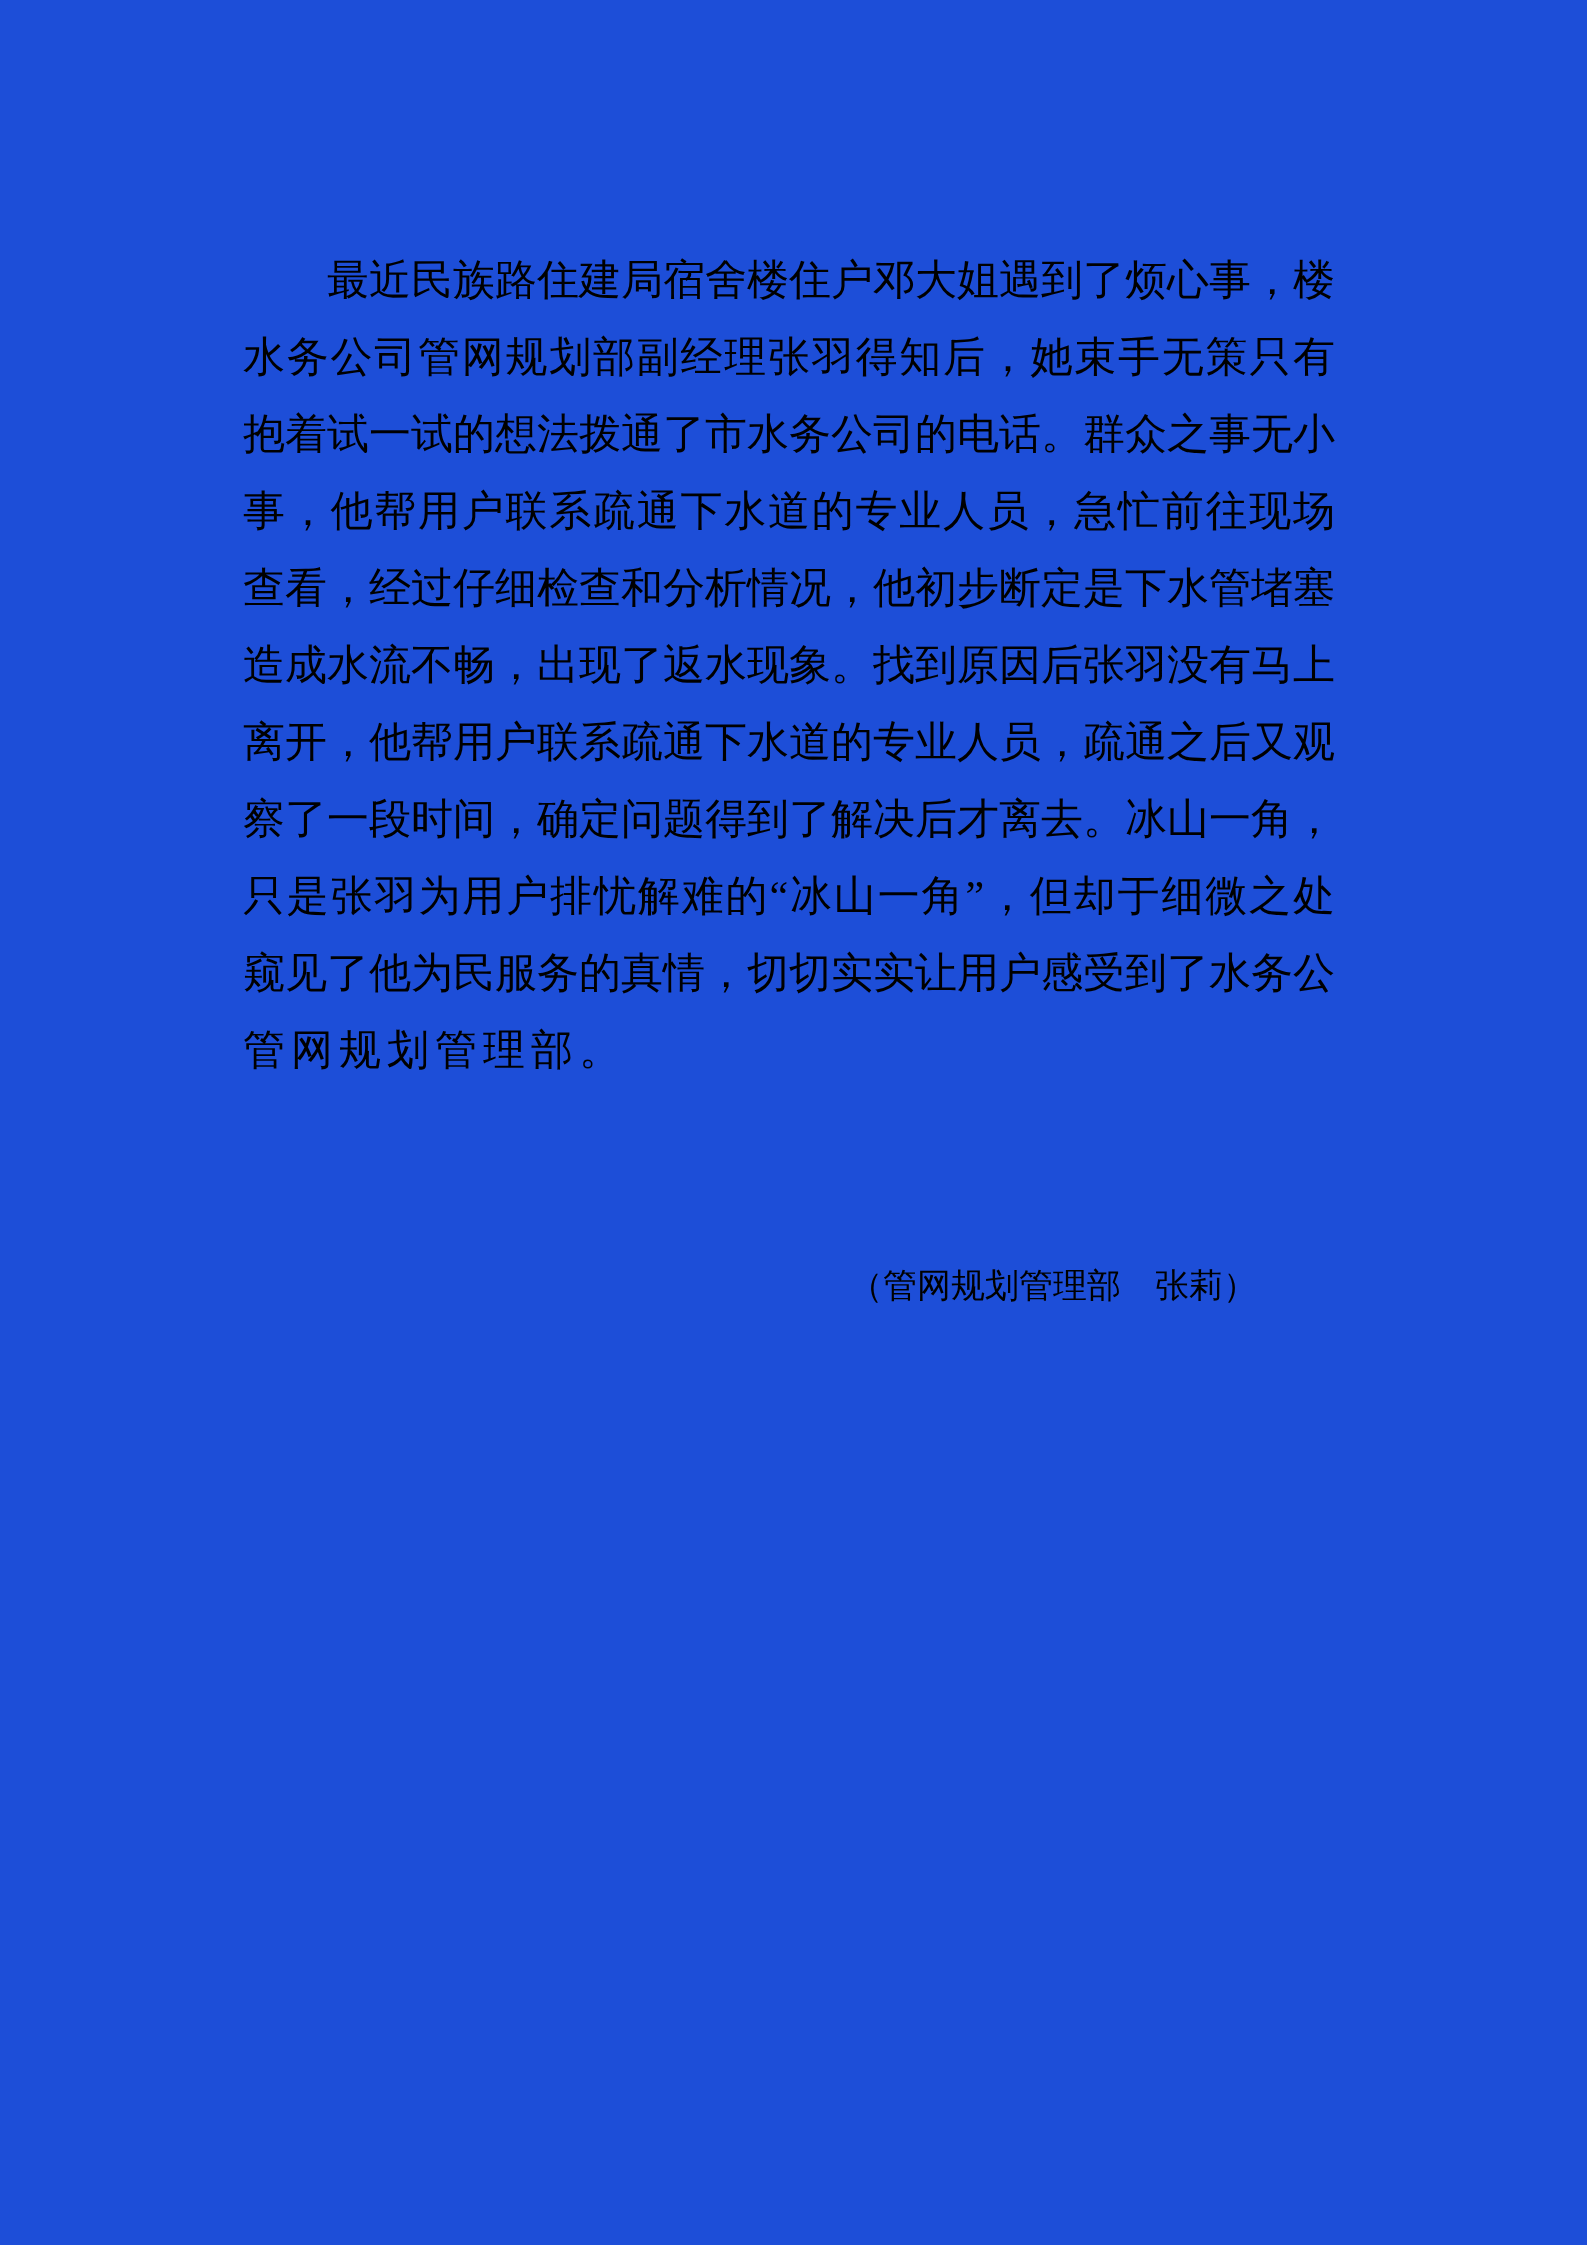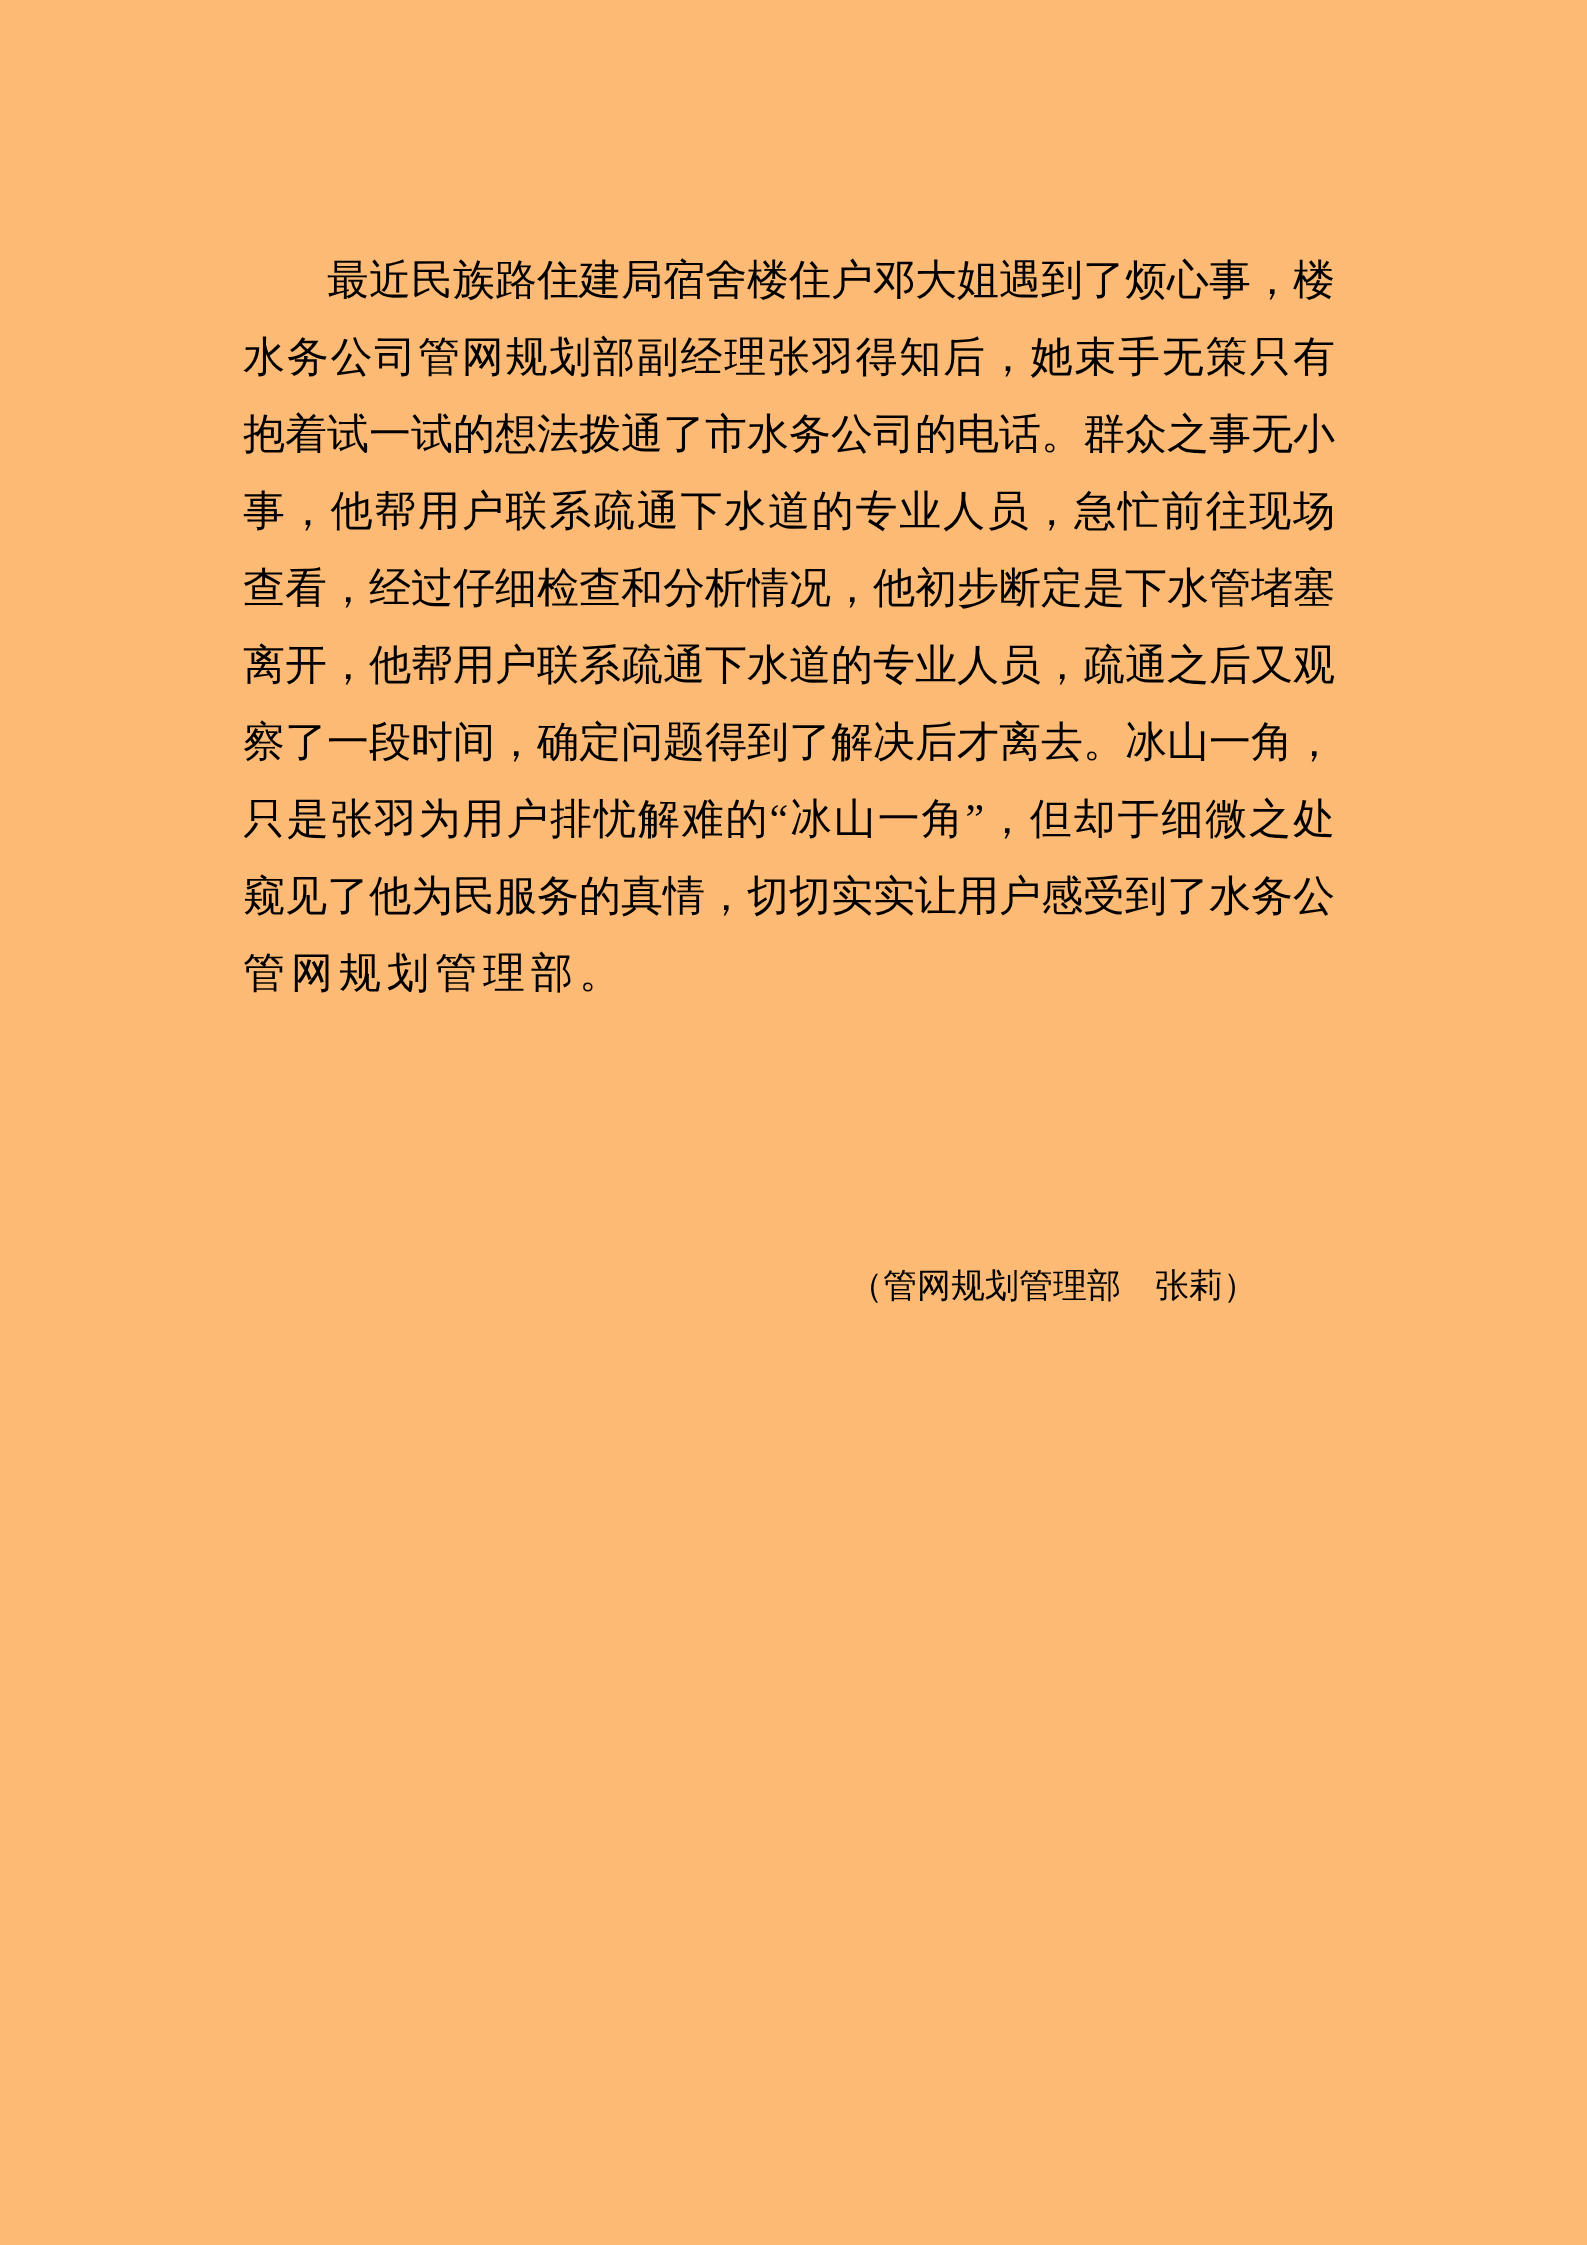--- a/index.html
+++ b/index.html
@@ -4,21 +4,21 @@
 <style>
   html, body {
     margin: 0;
     padding: 0;
     background: #ffffff;
   }
   .page {
     position: relative;
     width: 1587px;
     height: 2245px;
-    background: #fdba74;
+    background: #1d4ed8;
     overflow: hidden;
     font-family: "Liberation Serif", "DejaVu Serif", serif;
     color: #000000;
   }
   .body-text {
     position: absolute;
     left: 243px;
     top: 242px;
     width: 1092px;
     font-size: 42px;
@@ -57,20 +57,21 @@
 </head>
 <body>
 
 <div class="page">
   <div class="body-text">
     <div class="line indent">最近民族路住建局宿舍楼住户邓大姐遇到了烦心事，楼</div>
     <div class="line">水务公司管网规划部副经理张羽得知后，她束手无策只有</div>
     <div class="line">抱着试一试的想法拨通了市水务公司的电话。群众之事无小</div>
     <div class="line">事，他帮用户联系疏通下水道的专业人员，急忙前往现场</div>
     <div class="line">查看，经过仔细检查和分析情况，他初步断定是下水管堵塞</div>
+    <div class="line">造成水流不畅，出现了返水现象。找到原因后张羽没有马上</div>
     <div class="line">离开，他帮用户联系疏通下水道的专业人员，疏通之后又观</div>
     <div class="line">察了一段时间，确定问题得到了解决后才离去。冰山一角，</div>
     <div class="line">只是张羽为用户排忧解难的“冰山一角”，但却于细微之处</div>
     <div class="line">窥见了他为民服务的真情，切切实实让用户感受到了水务公</div>
     <div class="line last">管网规划管理部。</div>
   </div>
   <div class="signature">（管网规划管理部　张莉）</div>
 </div>
 
 </body></html>

